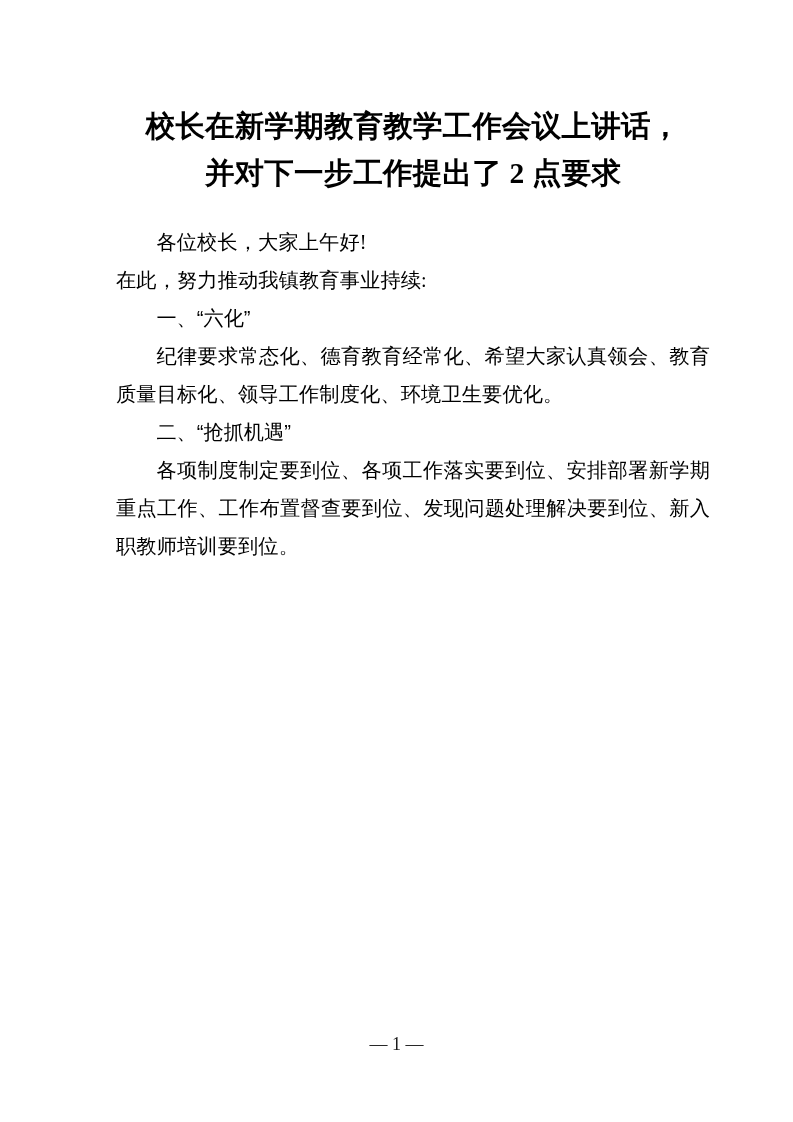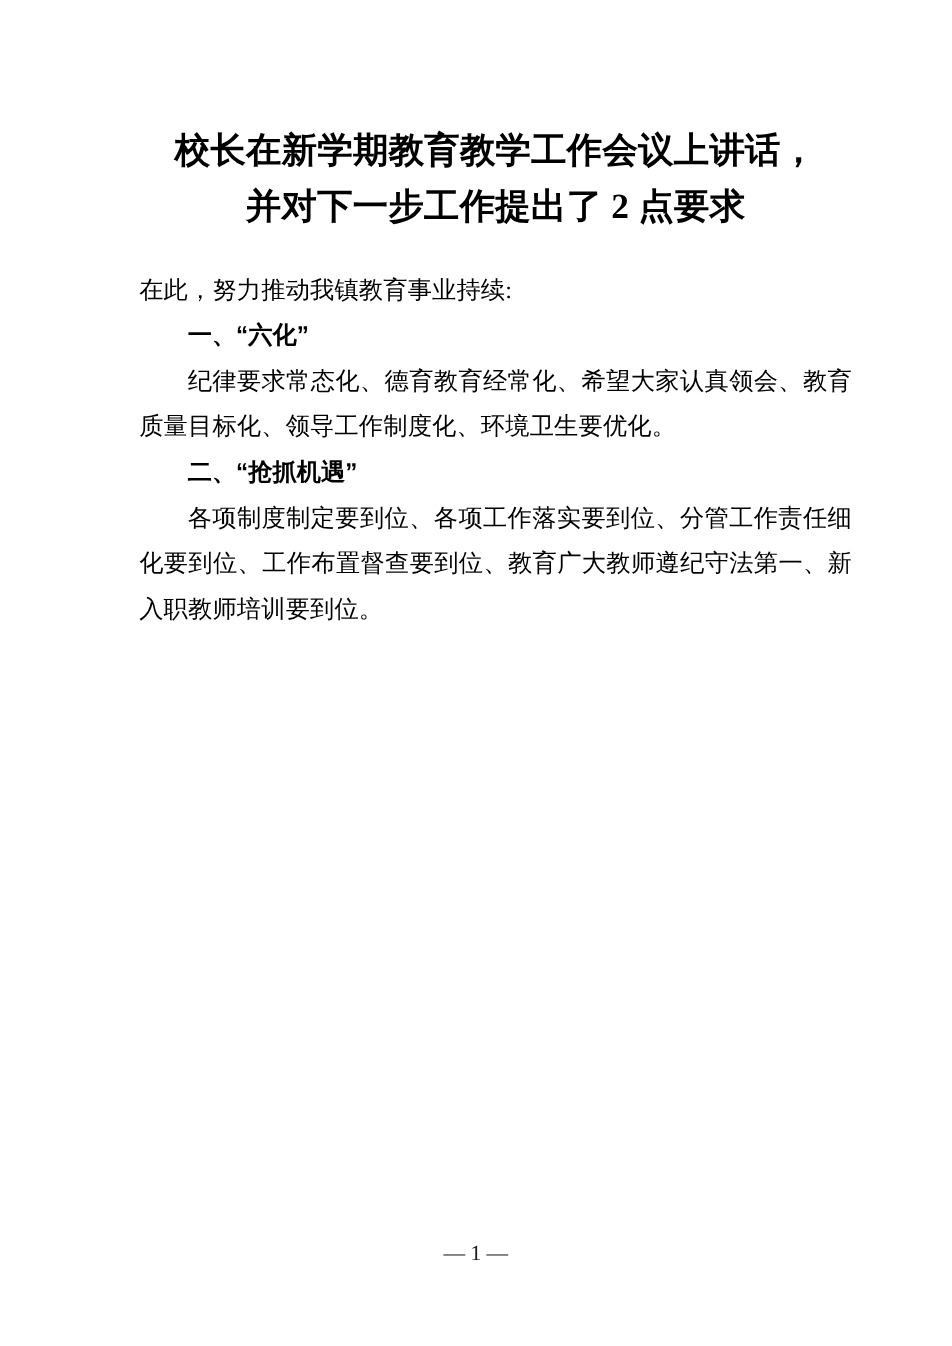--- a/index.html
+++ b/index.html
@@ -56,21 +56,21 @@
   p.indent2 {
     text-indent: 2em;
   }
   p.noindent {
     text-indent: 0;
   }
   p.heading {
     margin: 0;
     font-size: 20.2px;
     line-height: 38px;
-    font-weight: bold;
+    font-weight: normal;
     text-indent: 2em;
     text-align: left;
     font-family: "Liberation Sans", "DejaVu Sans", sans-serif;
   }
   .lead-bold {
     font-weight: bold;
     font-family: "Liberation Sans", "DejaVu Sans", sans-serif;
   }
   .page-footer {
     position: absolute;
@@ -91,29 +91,30 @@
 
   <div class="content">
 
     <h1 class="doc-title">
       <span class="t-line">校长在新学期教育教学工作会议上讲话，</span>
       <span class="t-line">并对下一步工作提出了 2 点要求</span>
     </h1>
 
     <div class="body-block">
 
+      <p class="para indent2">各位校长，大家上午好!</p>
 
 
       <p class="para noindent">在此，努力推动我镇教育事业持续:</p>
 
       <p class="heading">一、“六化”</p>
       <p class="para indent2">纪律要求常态化、德育教育经常化、希望大家认真领会、教育质量目标化、领导工作制度化、环境卫生要优化。</p>
 
       <p class="heading">二、“抢抓机遇”</p>
-      <p class="para indent2">各项制度制定要到位、各项工作落实要到位、分管工作责任细化要到位、工作布置督查要到位、教育广大教师遵纪守法第一、新入职教师培训要到位。</p>
+      <p class="para indent2">各项制度制定要到位、各项工作落实要到位、安排部署新学期重点工作、工作布置督查要到位、发现问题处理解决要到位、新入职教师培训要到位。</p>
 
 
     </div>
   </div>
 
   <div class="page-footer">
     <span>— 1 —</span>
   </div>
 
 </div>

